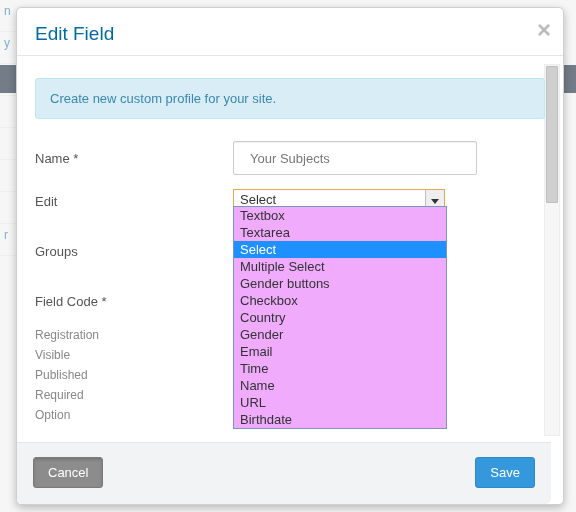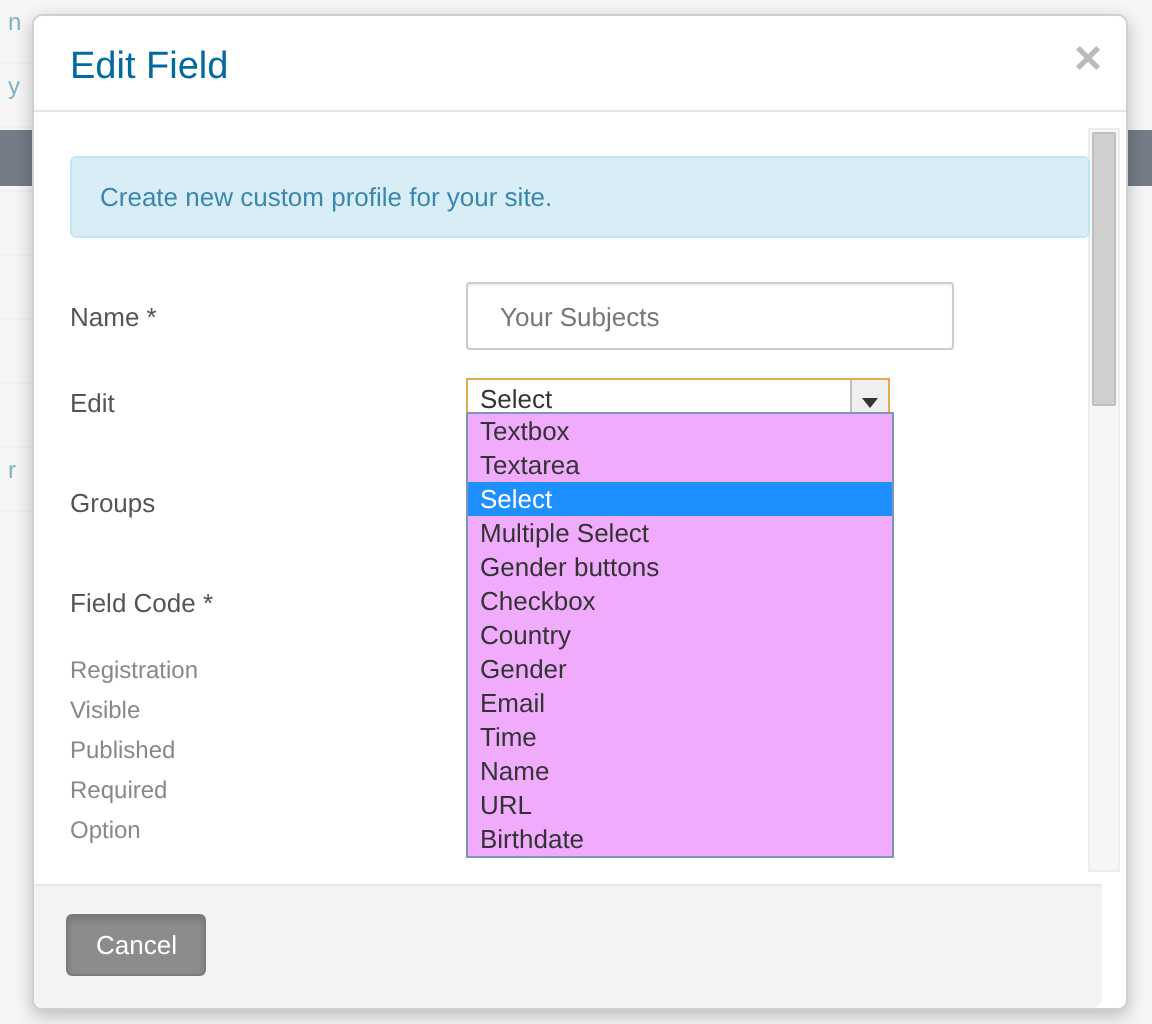--- a/index.html
+++ b/index.html
@@ -106,15 +106,16 @@
           <div>Email</div>
           <div>Time</div>
           <div>Name</div>
           <div>URL</div>
           <div>Birthdate</div>
         </div>
     </div>
 
     <div class="modal-footer">
       <span class="btn btn-cancel">Cancel</span>
+      <span class="btn btn-save">Save</span>
     </div>
   </div>
 </div>
 
 </body></html>

